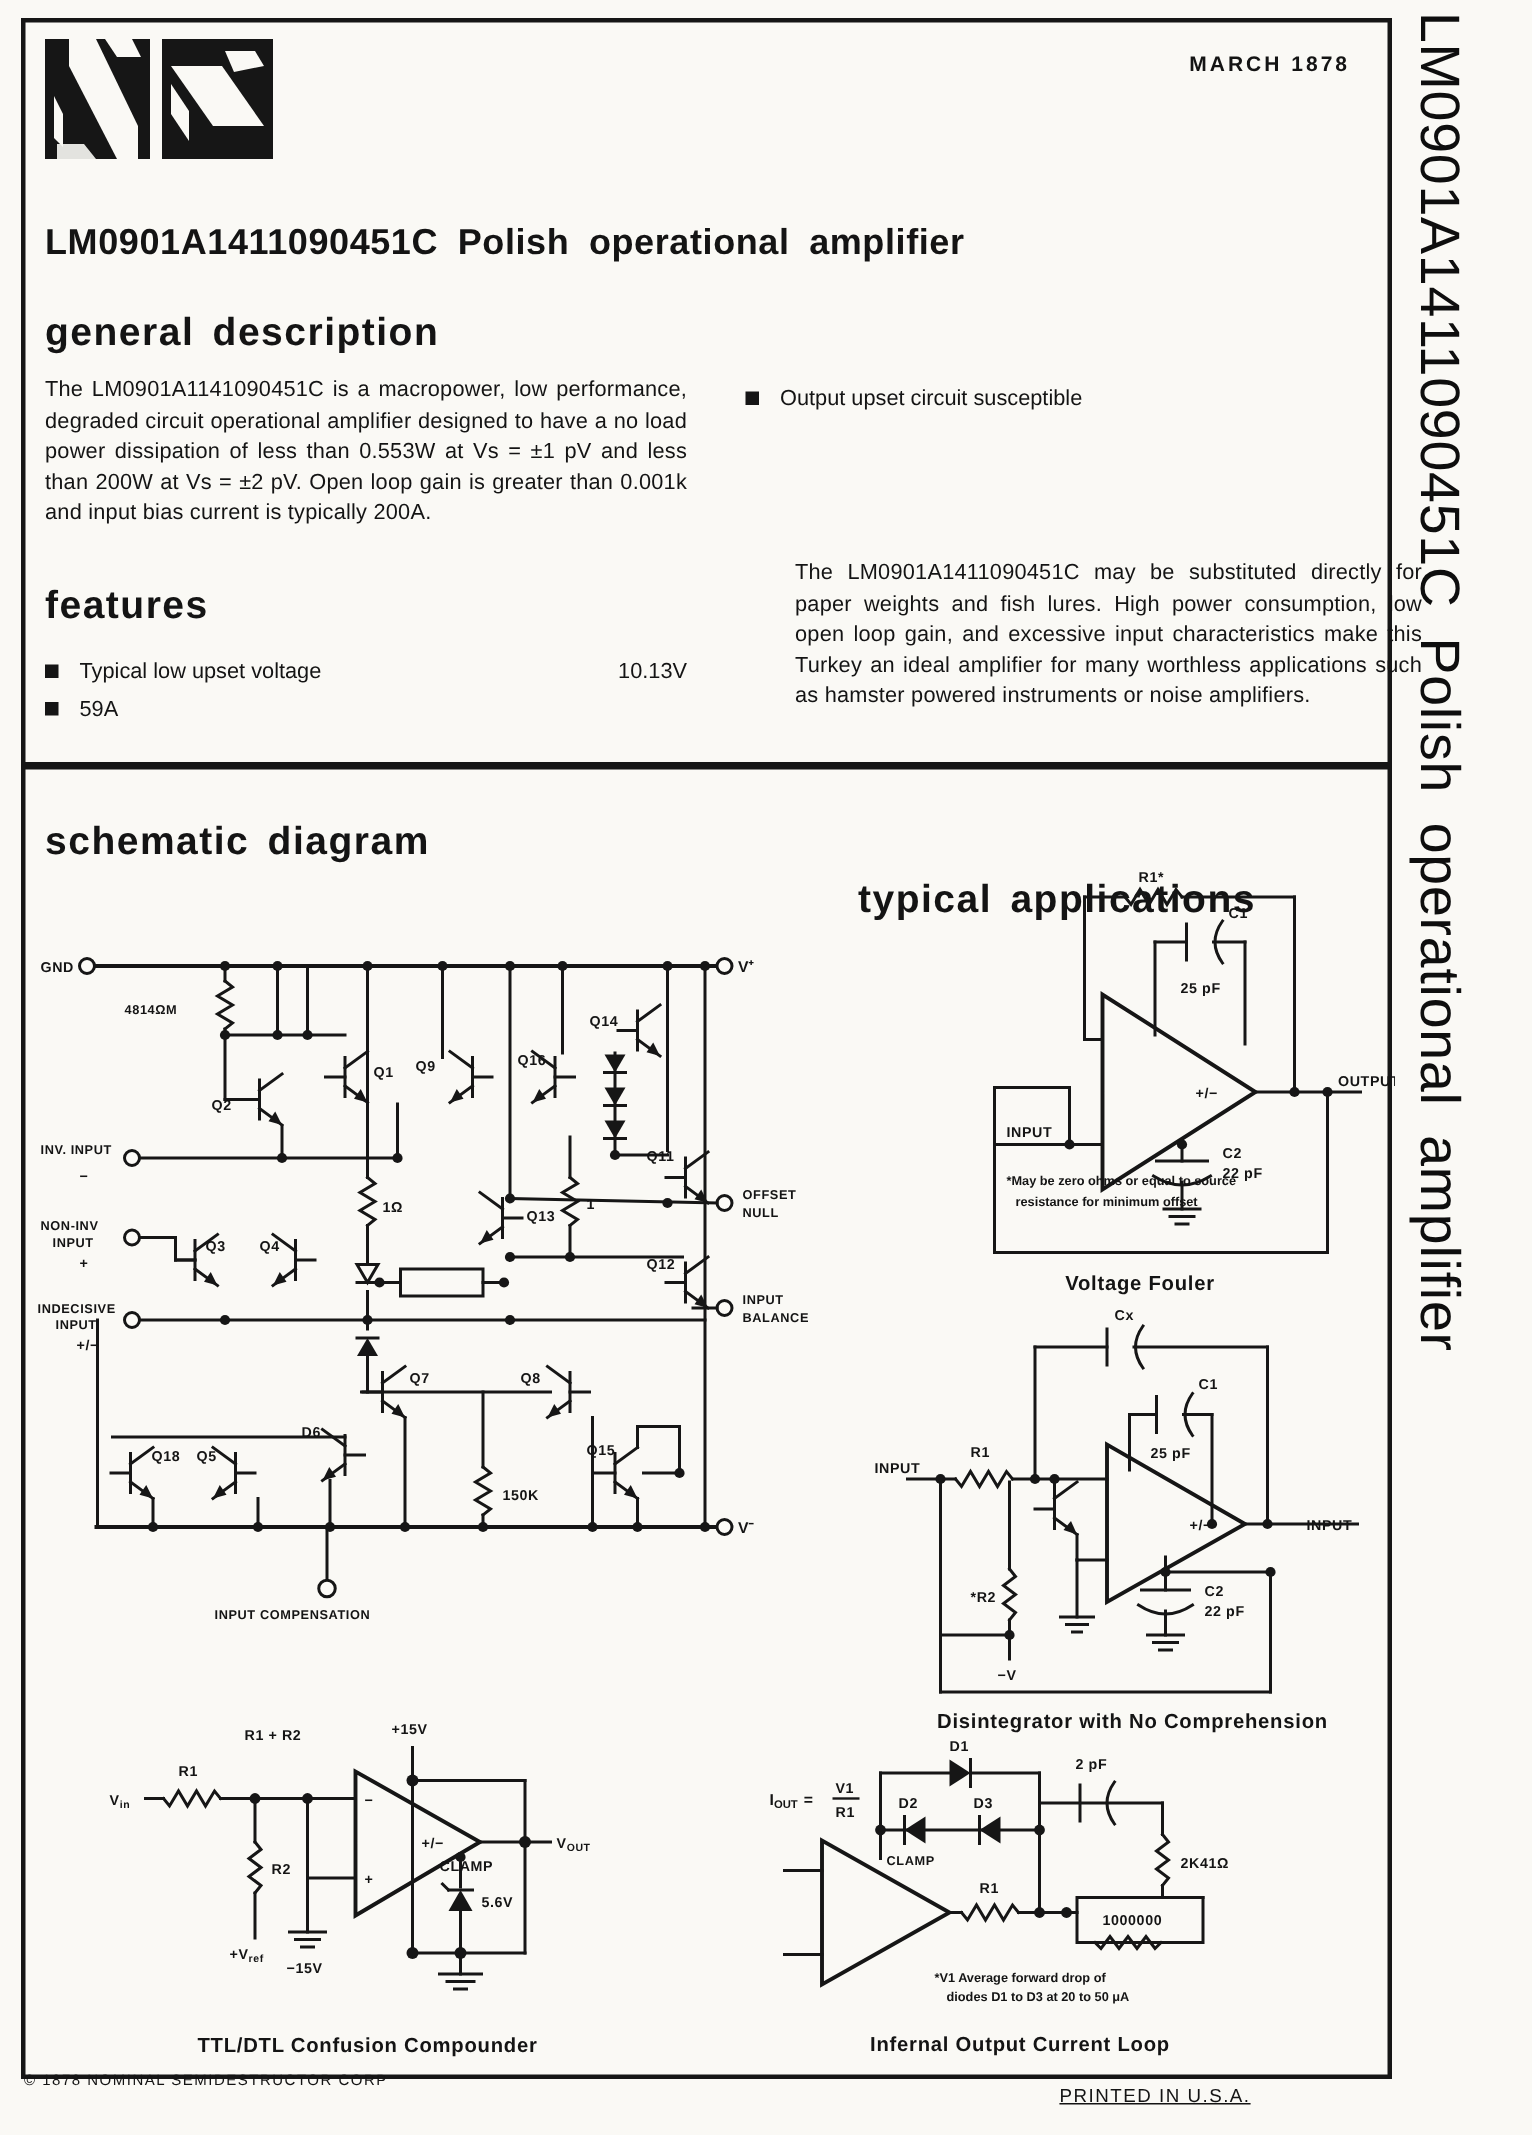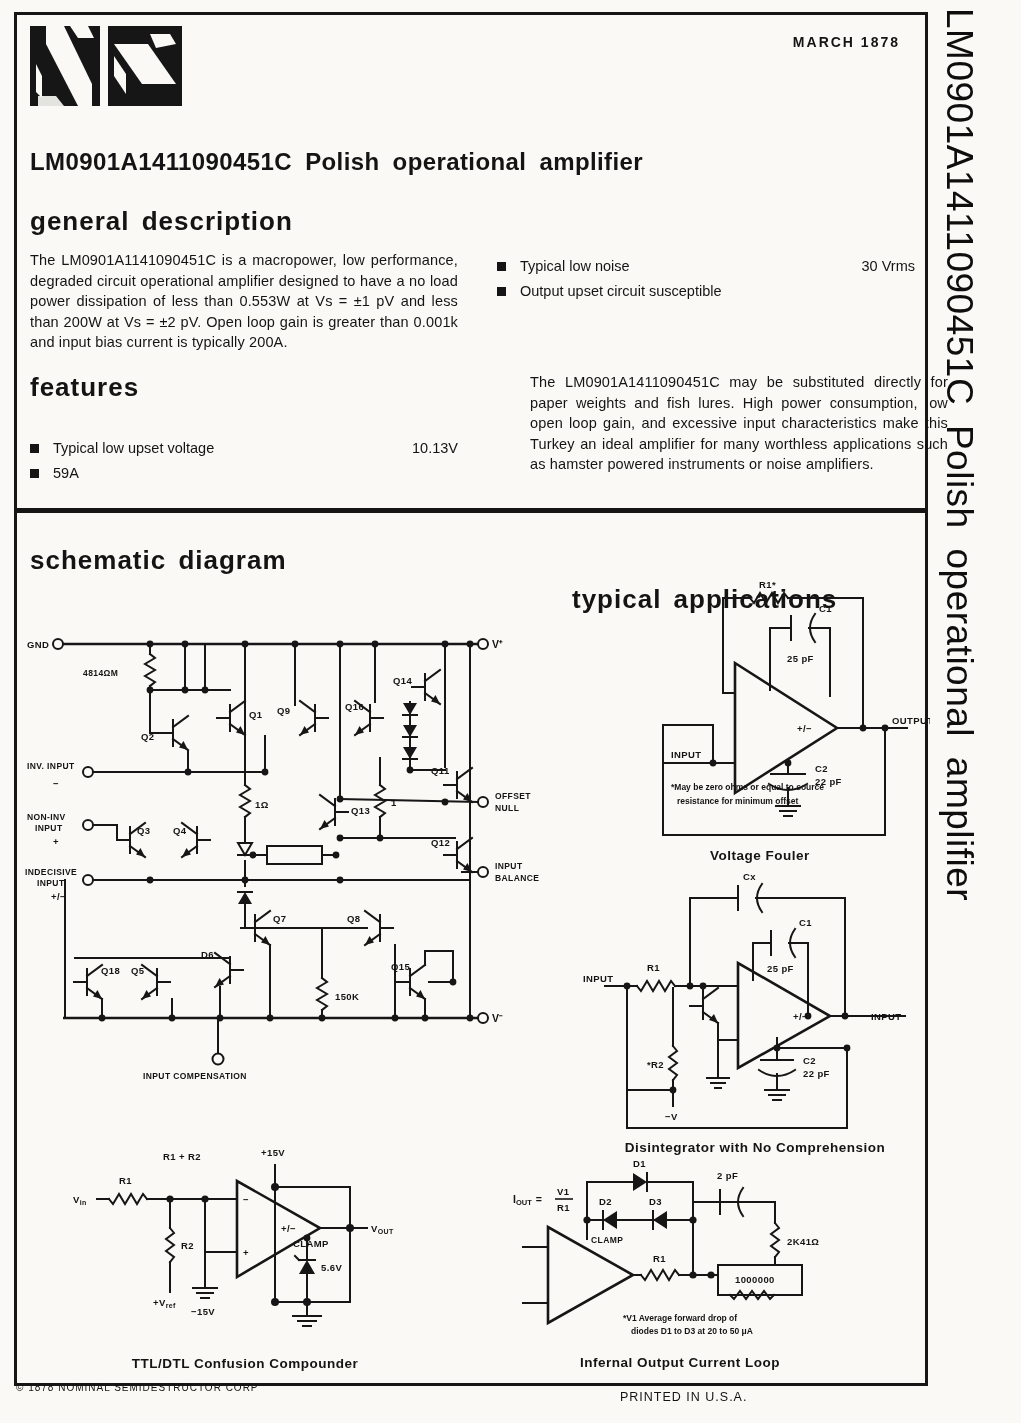--- a/index.html
+++ b/index.html
@@ -20,22 +20,22 @@
   .h2 { position:absolute; font-size:26px; font-weight:bold; letter-spacing:1px; word-spacing:4px; }
   .para { position:absolute; font-size:14.5px; line-height:1.42; text-align:justify;
           letter-spacing:0.15px; }
   .feat-row { display:flex; align-items:baseline; margin-bottom:9px; font-size:14.5px; }
   .feat-row .lbl { flex:1; }
   .feat-row .val { text-align:right; white-space:nowrap; }
   .bullet { width:9px; height:9px; background:#151515; display:inline-block;
             margin-right:14px; flex:0 0 auto; position:relative; top:0px; }
   .feats { position:absolute; }
   .footer-left { position:absolute; left:16px; top:1382px; font-size:10px; letter-spacing:1px;text-align:right; }
-  .footer-right { position:absolute; left:620px; top:1390px; width:300px; text-align:left;
-                  font-size:12.5px; letter-spacing:1px; }
+  .footer-right { position:absolute; left:620px; top:1390px; width:300px; text-align:center;
+                  font-size:12.5px; letter-spacing:1px;text-decoration:underline; }
   .sidebar-title { position:absolute; left:938px; top:8px; height:1408px;
                    writing-mode:vertical-rl; font-size:37px; letter-spacing:0.5px;
                    word-spacing:9px; color:#0e0e0e; white-space:nowrap; }
   svg { position:absolute; }
   svg .w { stroke:#161616; stroke-width:2; fill:none; stroke-linecap:square; }
   svg .w3 { stroke:#161616; stroke-width:2.6; fill:none; }
   svg .dot { fill:#161616; stroke:none; }
   svg .term { fill:#fcfbf7; stroke:#161616; stroke-width:2; }
   svg .fillb { fill:#161616; stroke:none; }
   svg text { fill:#141414; font-family:"Liberation Sans", sans-serif; }
@@ -67,40 +67,35 @@
 </svg>
 
 <div class="date">MARCH 1878</div>
 
 <div class="doc-title">LM0901A1411090451C Polish operational amplifier</div>
 
 <div class="h2" style="left:30px; top:206px;">general description</div>
 
 <div class="para" style="left:30px; top:250px; width:428px;">The LM0901A1141090451C is a macropower, low performance, degraded circuit operational amplifier designed to have a no load power dissipation of less than 0.553W at Vs = ±1 pV and less than 200W at Vs = ±2 pV. Open loop gain is greater than 0.001k and input bias current is typically 200A.</div>
 
-<div class="h2" style="left:30px; top:372px;">features</div>
+<div class="h2" style="left:30px; top:388px;">features</div>
 
 <div class="feats" style="left:30px; top:440px; width:428px;">
   <div class="feat-row">
     <span class="bullet"></span>
     <span class="lbl">Typical low upset voltage</span>
     <span class="val">10.13V</span>
   </div>
   <div class="feat-row">
     <span class="bullet"></span>
     <span class="val">59A</span>
   </div>
 </div>
 
 <div class="feats" style="left:497px; top:258px; width:418px;">
-  <div class="feat-row">
-    <span class="bullet"></span>
-    <span class="lbl">Typical low noise</span>
-    <span class="val">30 Vrms</span>
-  </div>
   <div class="feat-row">
     <span class="bullet"></span>
     <span class="lbl">Output upset circuit susceptible</span>
   </div>
 </div>
 
 <div class="para" style="left:497px; top:372px; width:418px;margin-left:33px;">The LM0901A1411090451C may be substituted directly for paper weights and fish lures. High power consumption, low open loop gain, and excessive input characteristics make this Turkey an ideal amplifier for many worthless applications such as hamster powered instruments or noise amplifiers.</div>
 
 <div class="divider"></div>
 

